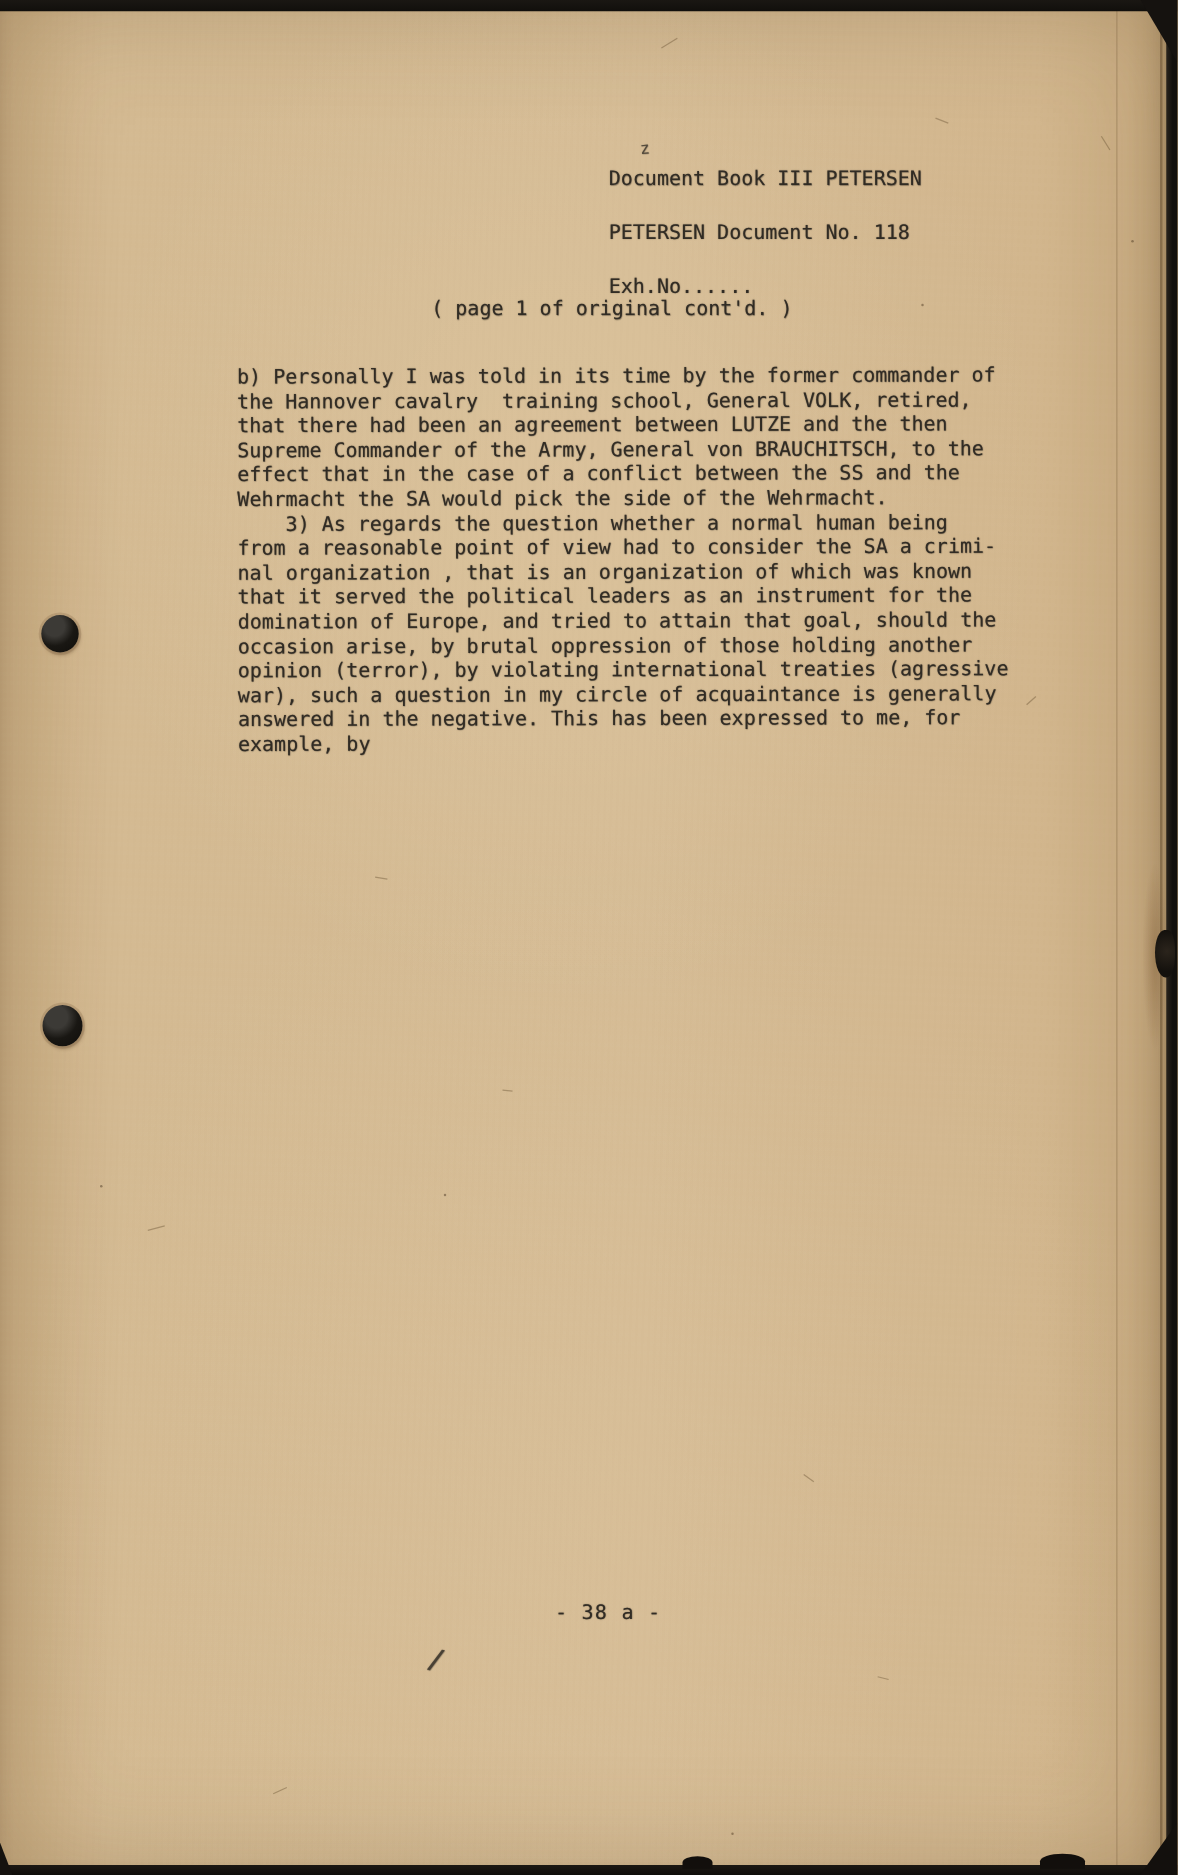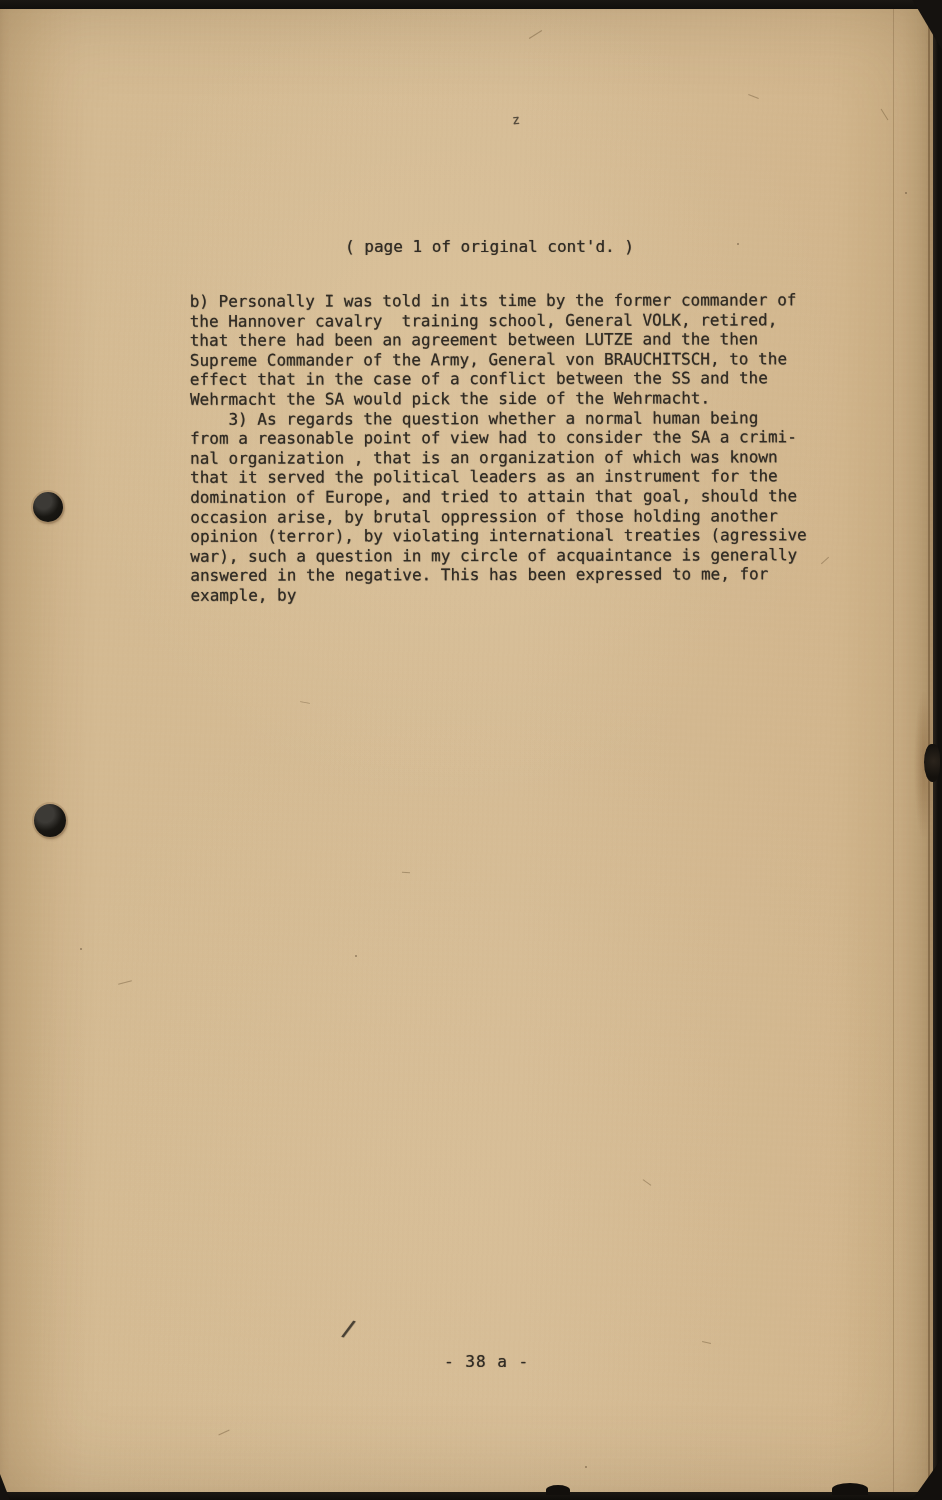--- a/index.html
+++ b/index.html
@@ -57,21 +57,21 @@
   .hole-2{left:34px;top:804px;width:32px;height:33px;}
   
   .type{
     position:absolute;color:rgba(43,39,33,.92);
     font-size:16px;letter-spacing:0;white-space:pre;
     text-shadow:0 0 1px rgba(50,44,36,.55), .4px .4px .6px rgba(50,44,36,.35);
   }
   .header-block{left:487px;top:132px;line-height:21.5px;}
   .subheading{left:345px;top:237px;}
   .body-text{left:190px;top:291px;line-height:19.6px;transform:rotate(-.15deg);}
-  .page-number{left:444px;top:1352px;letter-spacing:1px;}
+  .page-number{left:444px;top:1280px;letter-spacing:1px;}
   .stray-z{left:512px;top:112px;font-size:13px;opacity:.8;transform:rotate(-6deg);}
   .stray-slash{left:342px;top:1316px;font-size:22px;font-weight:bold;transform:rotate(12deg);opacity:.85;}
   
   .fiber{position:absolute;height:1px;background:rgba(110,88,58,.45);pointer-events:none;}
   .speck{position:absolute;width:2px;height:2px;border-radius:50%;background:rgba(82,62,40,.5);pointer-events:none;}
 </style>
 </head>
 <body>
 
 <div class="scan">
@@ -88,20 +88,23 @@
   <div class="fiber" style="left:218px;top:1432px;width:12px;transform:rotate(-25deg);"></div>
   <div class="fiber" style="left:702px;top:1342px;width:9px;transform:rotate(14deg);"></div>
   <div class="fiber" style="left:820px;top:560px;width:10px;transform:rotate(-42deg);"></div>
   <div class="fiber" style="left:402px;top:872px;width:8px;transform:rotate(5deg);"></div>
   <div class="speck" style="left:737px;top:243px;"></div>
   <div class="speck" style="left:355px;top:955px;"></div>
   <div class="speck" style="left:80px;top:948px;"></div>
   <div class="speck" style="left:905px;top:192px;"></div>
   <div class="speck" style="left:585px;top:1466px;"></div>
 
+  <div class="type header-block"><span>Document Book III PETERSEN</span><br>
+<span>PETERSEN Document No. 118</span><br>
+<span>Exh.No......</span></div>
 
   <div class="type subheading">( page 1 of original cont'd. )</div>
 
   <div class="type body-text">b) Personally I was told in its time by the former commander of
 the Hannover cavalry  training school, General VOLK, retired,
 that there had been an agreement between LUTZE and the then
 Supreme Commander of the Army, General von BRAUCHITSCH, to the
 effect that in the case of a conflict between the SS and the
 Wehrmacht the SA would pick the side of the Wehrmacht.
     3) As regards the question whether a normal human being

